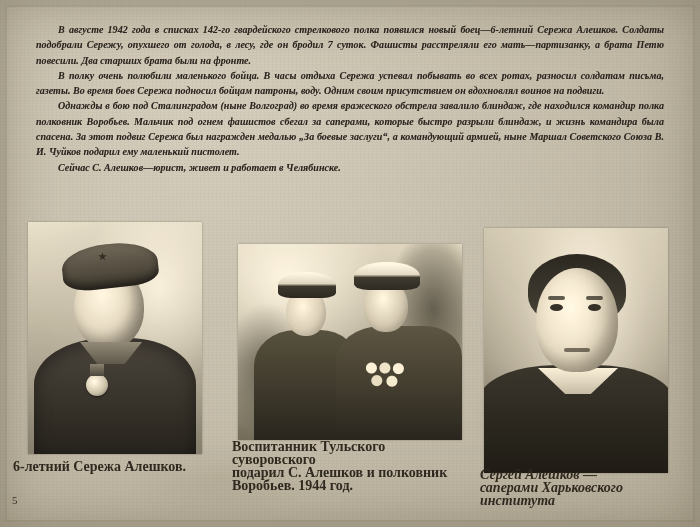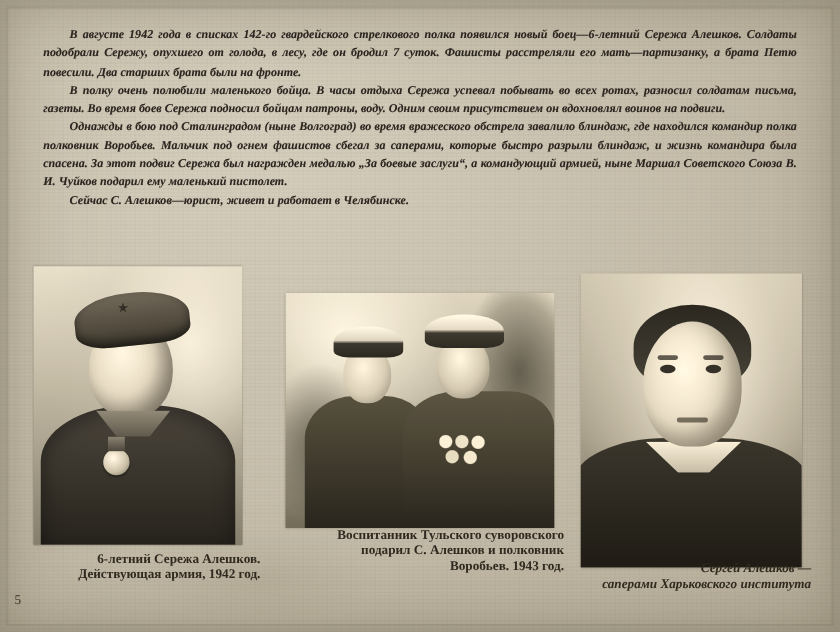--- a/index.html
+++ b/index.html
@@ -293,24 +293,24 @@
   #photo-right .collar {
     position: absolute;
     left: 54px; top: 140px;
     width: 80px; height: 26px;
     background: linear-gradient(to bottom, #e8e3d4 0%, #b9b3a3 100%);
     clip-path: polygon(0 0, 100% 0, 66% 100%, 34% 100%);
   }
 
   .caption {
     position: absolute;
-    text-align: right;
+    text-align: left;
     font-family: "Liberation Serif", serif;
     font-weight: 700;
-    font-size: 11px;
+    font-size: 14px;
     line-height: 13px;
     color: #30291f;
     z-index: 4;
   }
   #caption-left {
     left: 13px;
     top: 460px;
     width: 204px;
   }
   #caption-center {
@@ -413,27 +413,26 @@
       <div class="brow-r"></div>
       <div class="eye-l"></div>
       <div class="eye-r"></div>
       <div class="mouth"></div>
     </div>
 
   </div>
 
   <div class="caption" id="caption-left">
     <div>6-летний Сережа Алешков.</div>
-    <div>Действующая армия, 1942 год.</div>
   </div>
 
   <div class="caption" id="caption-center">
     <div>Воспитанник Тульского суворовского</div>
     <div>подарил С. Алешков и полковник</div>
-    <div>Воробьев. 1943 год.</div>
+    <div>Воробьев. 1944 год.</div>
   </div>
 
   <div class="caption" id="caption-right">
     <div>Сергей Алешков —</div>
     <div>саперами Харьковского института</div>
   </div>
 
   <div class="folio">5</div>
 
   <div class="edge"></div>

